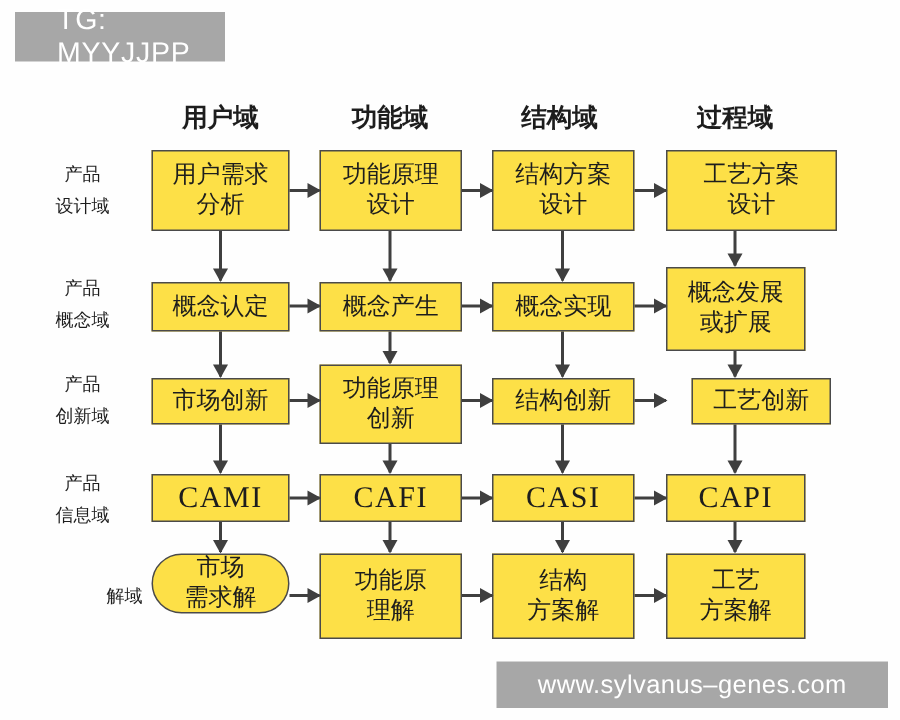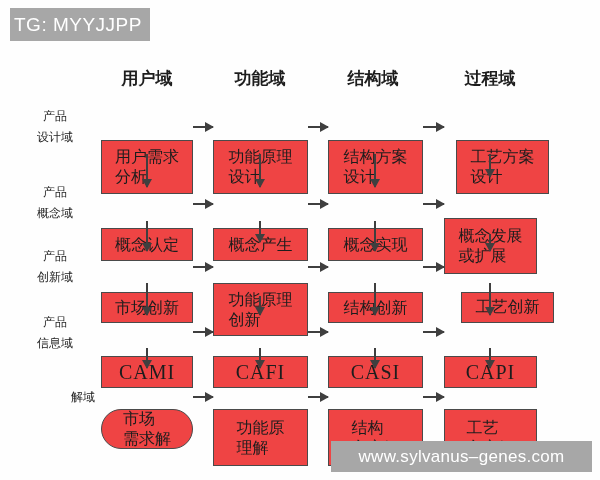--- a/index.html
+++ b/index.html
@@ -5,34 +5,34 @@
   html,body{margin:0;padding:0;background:#ffffff;}
   #stage{
     position:relative;width:600px;height:480px;background:#fefefe;
     font-family:"Liberation Serif", serif;color:#1d1d1d;overflow:hidden;
   }
   .banner{
     position:absolute;background:#a7a7a7;color:#ffffff;
     font-family:"Liberation Sans", sans-serif;
     display:flex;align-items:center;
   }
-  #tg-banner{left:10px;top:8px;width:140px;height:33px;font-size:19px;padding-left:4px;box-sizing:border-box;letter-spacing:0.5px;}
+  #tg-banner{left:10px;top:8px;width:140px;height:33px;font-size:19px;padding-left:28px;box-sizing:border-box;letter-spacing:0.5px;}
   #wm-banner{left:331px;top:441px;width:261px;height:31px;font-size:17px;justify-content:center;letter-spacing:0.3px;}
   .hdr{
     position:absolute;width:90px;height:22px;text-align:center;
     font-size:17px;font-weight:bold;white-space:pre-line;
   }
   .rlabel{
     position:absolute;width:80px;text-align:center;font-size:12px;
     line-height:21px;white-space:pre-line;
   }
   .box{
-    position:absolute;border:1.5px solid #4a4a4a;background:#ef4444;
-    display:flex;align-items:center;justify-content:center;
-    font-size:16px;line-height:20px;white-space:pre-line;box-sizing:border-box;margin-top:40px;
+    position:absolute;border:1.5px solid #4a4a4a;background:#fde047;
+    display:flex;align-items:center;justify-content:center;text-align:center;
+    font-size:16px;line-height:20px;white-space:pre-line;box-sizing:border-box;
   }
   .box.acr{font-size:20px;letter-spacing:1px;}
   .ar{position:absolute;height:2px;background:#3f3f3f;}
   .ar::after{
     content:"";position:absolute;right:-1px;top:-4px;width:0;height:0;
     border-left:9px solid #3f3f3f;border-top:5px solid transparent;border-bottom:5px solid transparent;
   }
   .ad{position:absolute;width:2px;background:#3f3f3f;}
   .ad::after{
     content:"";position:absolute;bottom:-1px;left:-4px;width:0;height:0;
@@ -62,21 +62,21 @@
   <div class="rlabel" style="left:15px;top:312px;">产品
 信息域</div>
   <div class="rlabel" style="left:15px;top:387px;text-align:right;">解域</div>
 
   <div class="box" style="left:101px;top:100px;width:92px;height:54px;">用户需求
 分析</div>
   <div class="box" style="left:213px;top:100px;width:95px;height:54px;">功能原理
 设计</div>
   <div class="box" style="left:328px;top:100px;width:95px;height:54px;">结构方案
 设计</div>
-  <div class="box" style="left:456px;top:100px;width:93px;height:54px;">工艺方案
+  <div class="box" style="left:444px;top:100px;width:114px;height:54px;">工艺方案
 设计</div>
 
   <div class="box" style="left:101px;top:188px;width:92px;height:33px;">概念认定</div>
   <div class="box" style="left:213px;top:188px;width:95px;height:33px;font-family:Liberation Serif, serif;">概念产生</div>
   <div class="box" style="left:328px;top:188px;width:95px;height:33px;">概念实现</div>
   <div class="box" style="left:444px;top:178px;width:93px;height:56px;">概念发展
 或扩展</div>
 
   <div class="box" style="left:101px;top:252px;width:92px;height:31px;">市场创新</div>
   <div class="box" style="left:213px;top:243px;width:95px;height:53px;">功能原理

